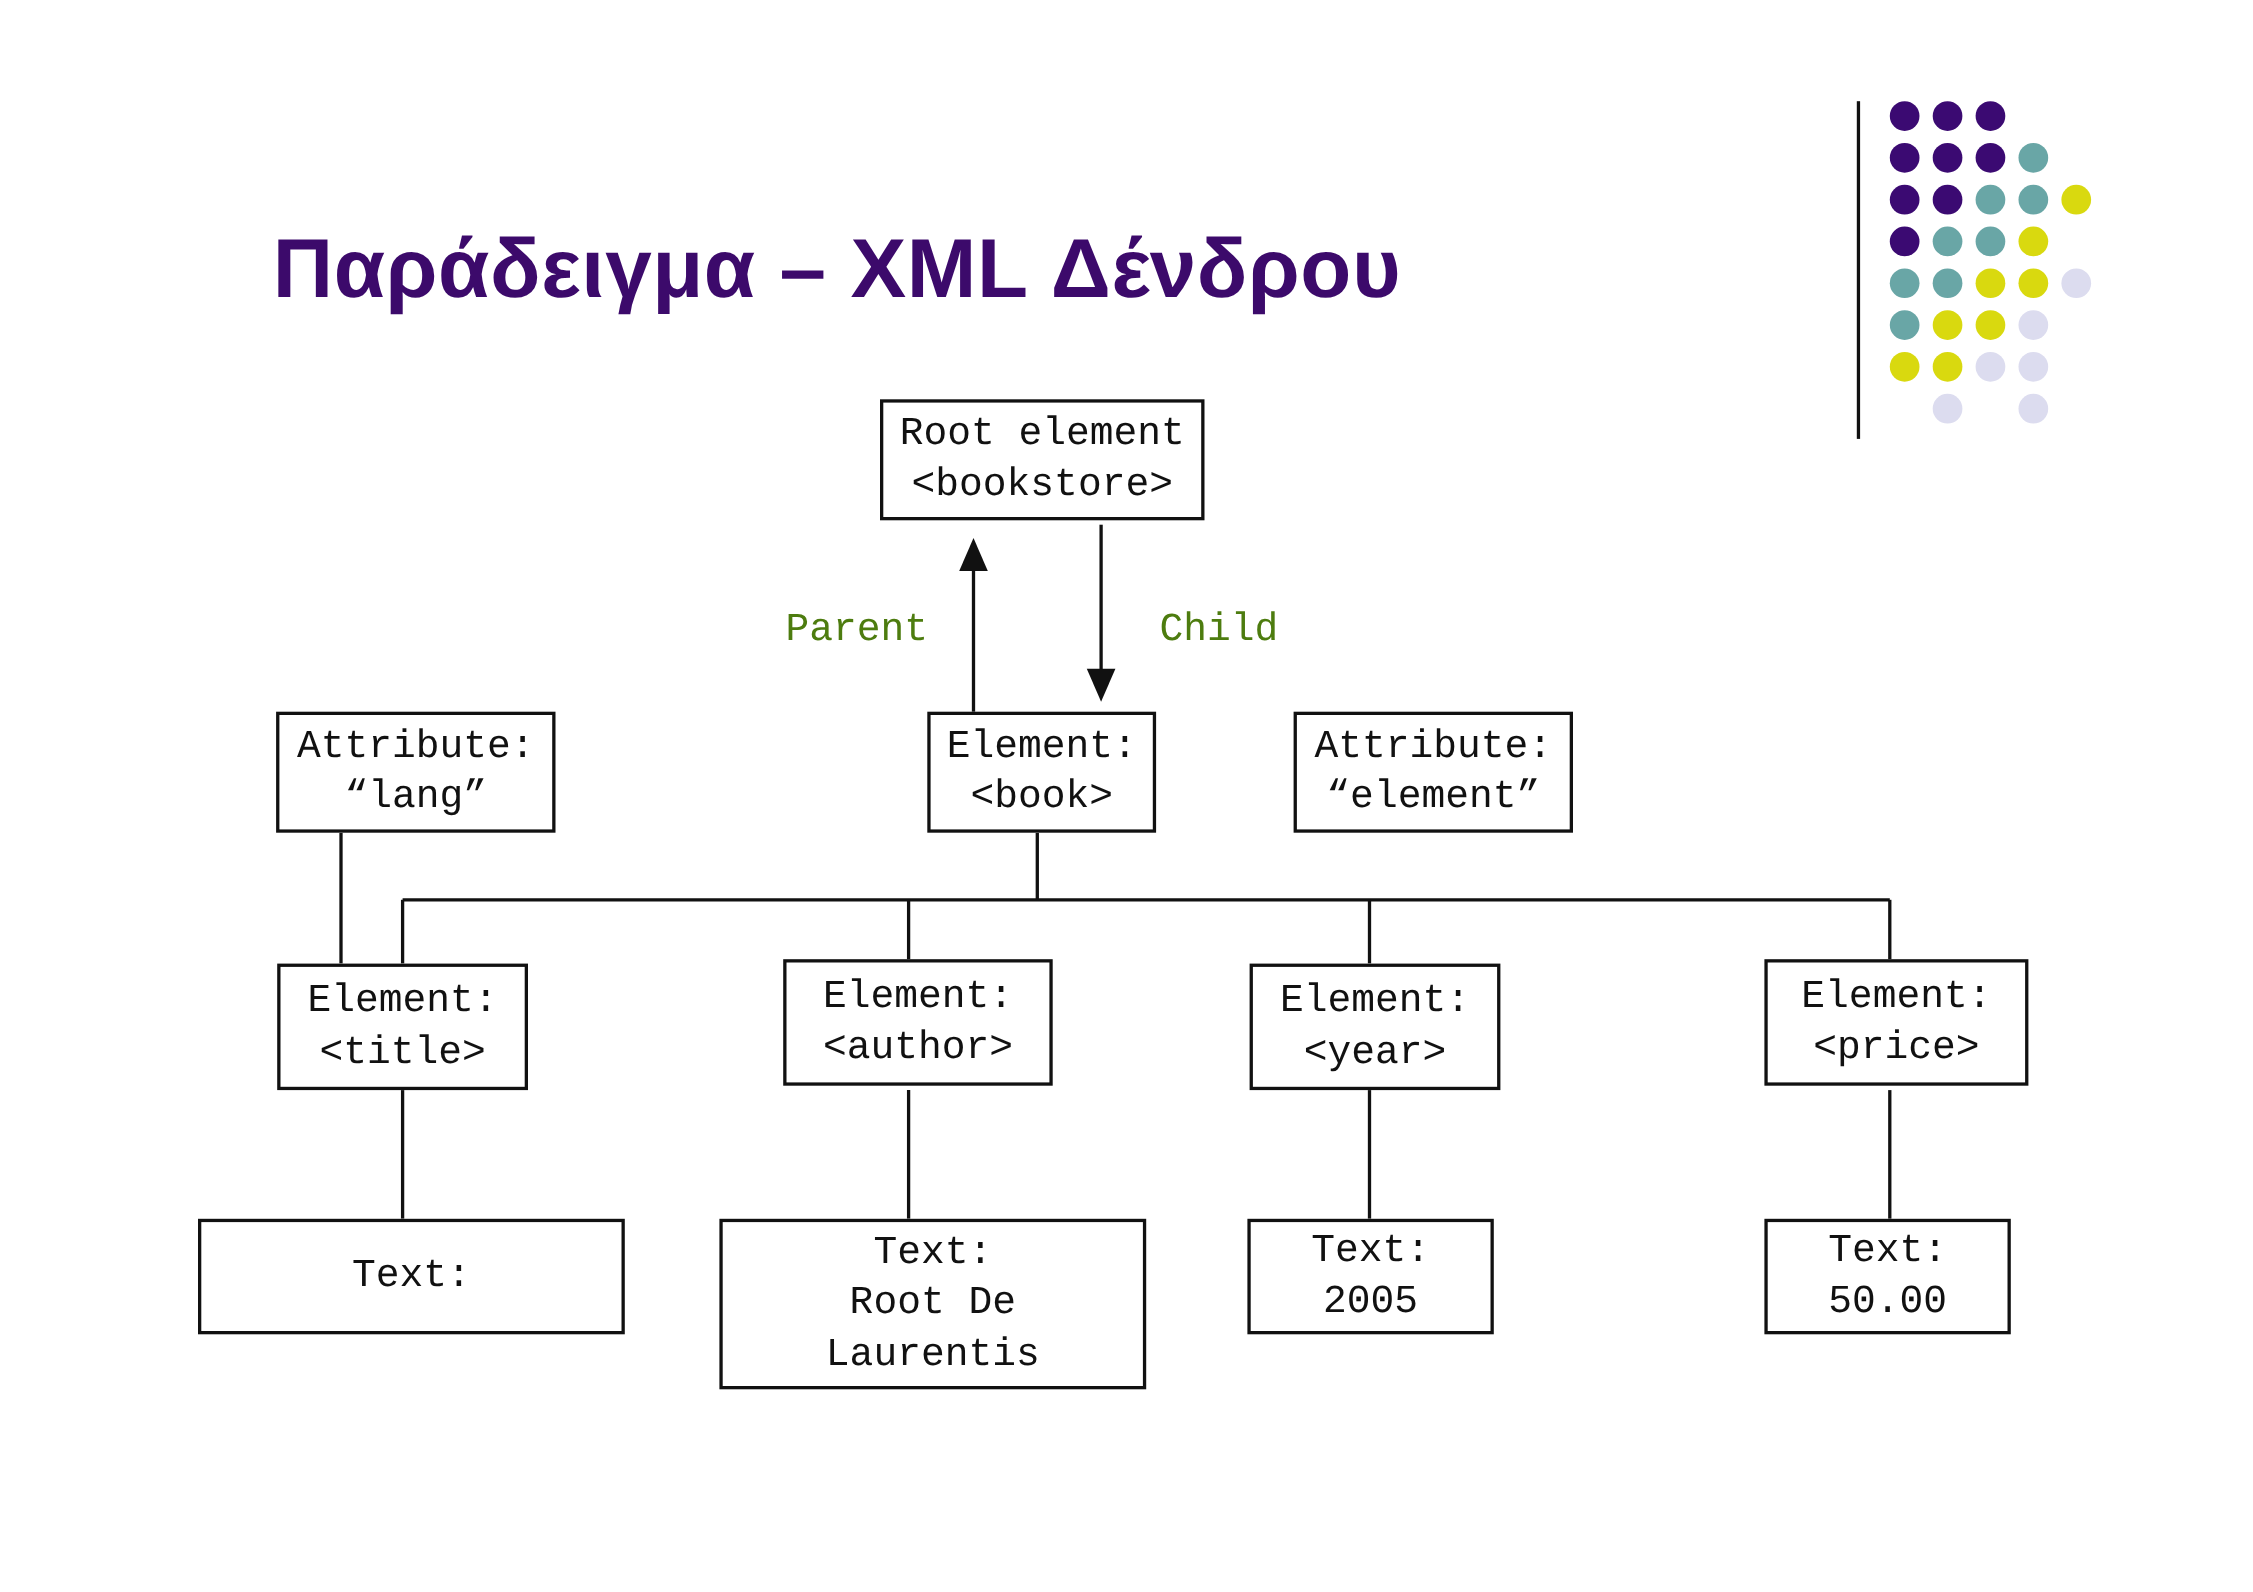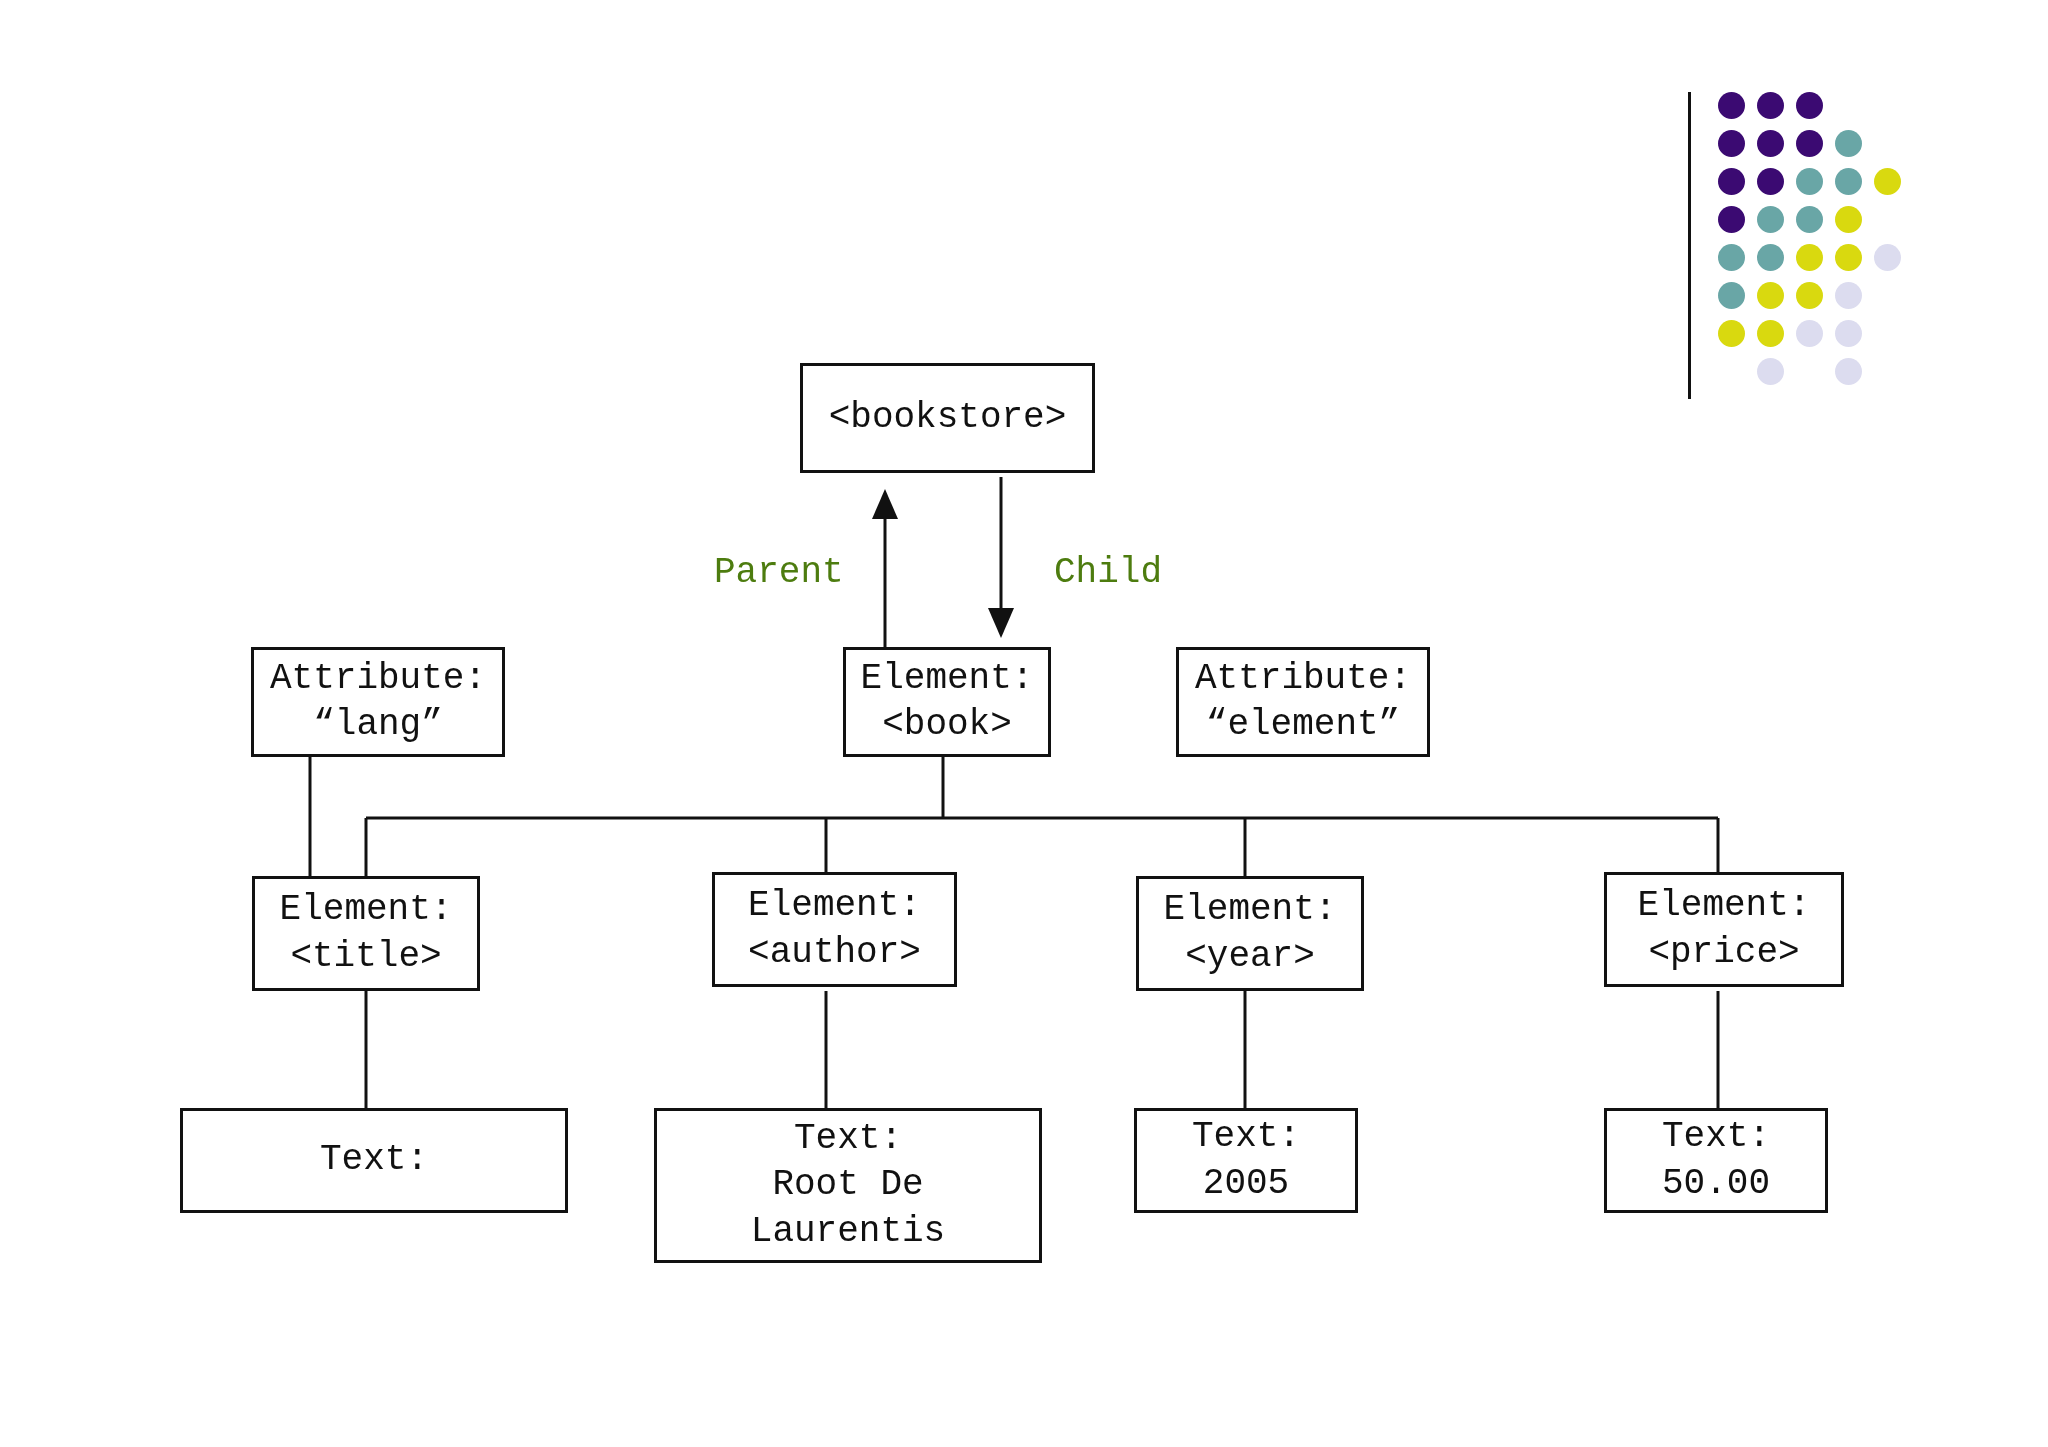--- a/index.html
+++ b/index.html
@@ -92,20 +92,21 @@
     font-size: 36px;
     color: #4d7c0f;
     white-space: nowrap;
   }
 </style>
 </head>
 <body>
 
 <div id="slide">
 
+  <div id="slide-title">Παράδειγμα – XML Δένδρου</div>
 
   <div id="logo">
     <div id="logo-rule"></div>
     <div id="logo-dots">
         <div class="logo-dot" style="left: 48px; top: 22px; width: 27px; height: 27px; background: rgb(59, 10, 114);"></div>
         <div class="logo-dot" style="left: 87px; top: 22px; width: 27px; height: 27px; background: rgb(59, 10, 114);"></div>
         <div class="logo-dot" style="left: 126px; top: 22px; width: 27px; height: 27px; background: rgb(59, 10, 114);"></div>
         <div class="logo-dot" style="left: 48px; top: 60px; width: 27px; height: 27px; background: rgb(59, 10, 114);"></div>
         <div class="logo-dot" style="left: 87px; top: 60px; width: 27px; height: 27px; background: rgb(59, 10, 114);"></div>
         <div class="logo-dot" style="left: 126px; top: 60px; width: 27px; height: 27px; background: rgb(59, 10, 114);"></div>
@@ -161,20 +162,21 @@
       <line x1="1718" y1="991" x2="1718" y2="1108"></line>
     </g>
 
     <polygon points="885,489 872,519 898,519" fill="#111111"></polygon>
     <polygon points="1001,638 988,608 1014,608" fill="#111111"></polygon>
   </svg>
 
   <div id="diagram">
 
     <div class="node" style="left:800px; top:363px; width:295px; height:110px;">
+      <span class="ln">Root element</span>
       <span class="ln">&lt;bookstore&gt;</span>
     </div>
 
     <div class="edge-label" style="left:714px; top:552px;">Parent</div>
     <div class="edge-label" style="left:1054px; top:552px;text-align:center;">Child</div>
 
     <div class="node" style="left:251px; top:647px; width:254px; height:110px;">
       <span class="ln">Attribute:</span>
       <span class="ln">“lang”</span>
     </div>

